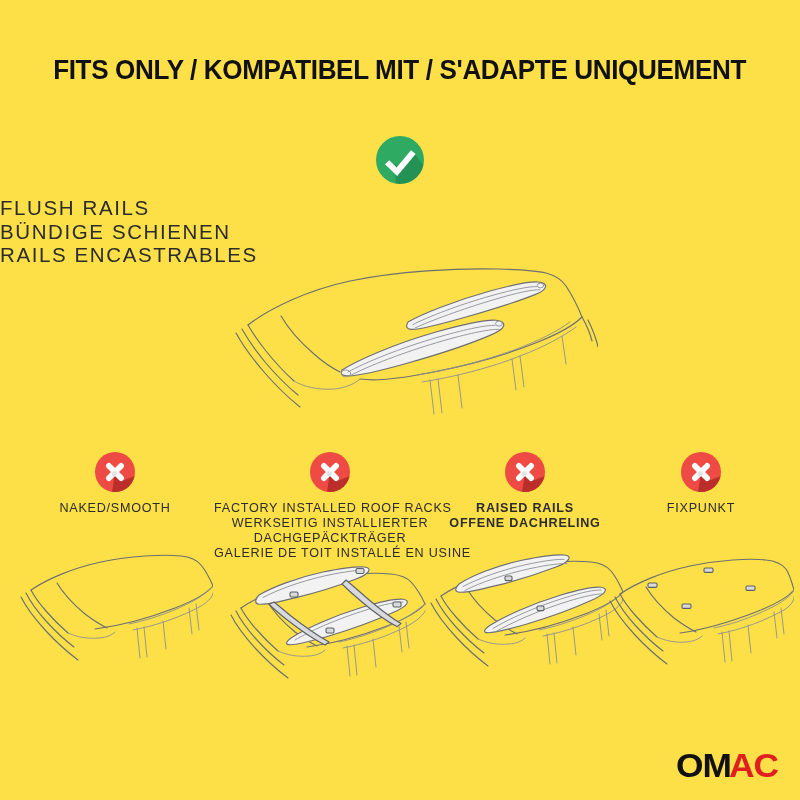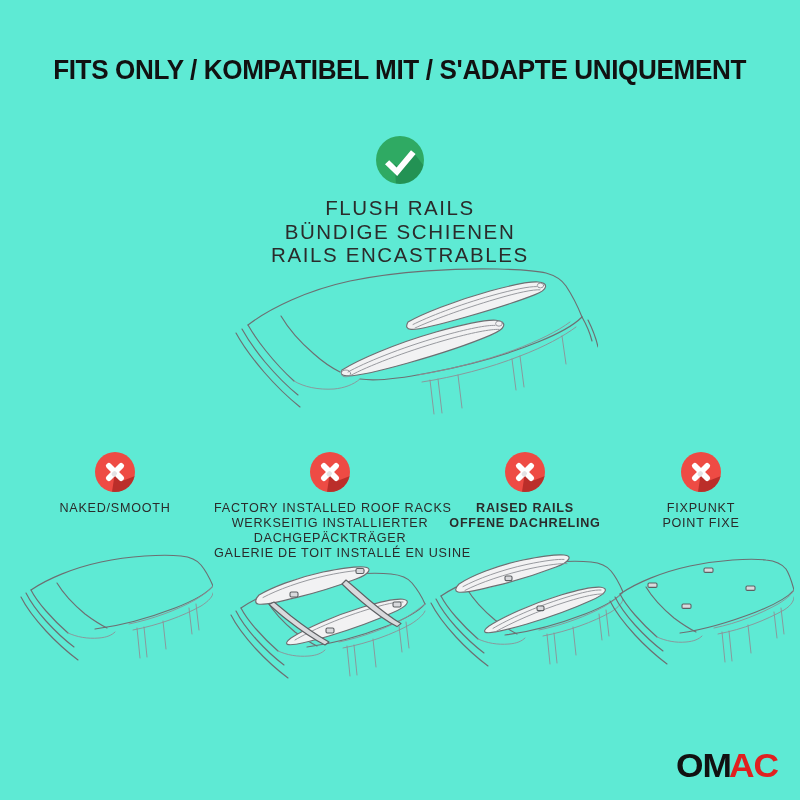--- a/index.html
+++ b/index.html
@@ -13,21 +13,21 @@
     font-family: "Liberation Sans", sans-serif;
     color: #2b2b2b;
     overflow: hidden;
     position: relative;
   }
 
   #page {
     position: absolute;
     left: 0; top: 0;
     width: 800px; height: 800px;
-    background: #5eead4;
+    background: #fde047;
   }
 
   
   .title-bar {
     position: absolute;
     left: 0;
     top: 52px;
     width: 800px;
     text-align: center;
   }
@@ -43,21 +43,21 @@
     white-space: nowrap;
     line-height: 34px;
   }
 
   
   .main-block {
     position: absolute;
     left: 0;
     top: 136px;
     width: 800px;
-    text-align: center;
+    text-align: left;
   }
   .badge {
     width: 48px;
     height: 48px;
     border-radius: 50%;
     margin: 0 auto;
     position: relative;
     overflow: hidden;
   }
   .badge.green { background: #2faa63; }
@@ -385,21 +385,20 @@
         <svg width="40" height="40" viewBox="0 0 40 40">
           <g fill="#ffffff">
             <rect x="17.1" y="8.5" width="5.8" height="23" rx="2.6" transform="rotate(45 20 20)"></rect>
             <rect x="17.1" y="8.5" width="5.8" height="23" rx="2.6" transform="rotate(-45 20 20)"></rect>
           </g>
           <rect x="18.4" y="19.1" width="4.6" height="5.4" rx="2" fill="#e3e3e5" transform="rotate(45 20 20)"></rect>
         </svg>
       </div>
       <div class="col-lines">
         <div>FIXPUNKT</div>
-        <div>POINT FIXE</div>
       </div>
       <div class="col-art">
         <svg width="186" height="122" viewBox="0 0 186 122">
           <path class="art-line" d="M12 46 C28 35 54 24 82 18 C110 12 142 10 158 12 C168 13 174 16 178 21 C182 27 184 35 186 42"></path>
           <path class="art-line" d="M186 42 C180 49 166 57 148 64 C122 74 94 82 72 85"></path>
           <path class="art-line" d="M12 46 C15 52 20 59 27 67 C34 75 42 83 49 89"></path>
           <path class="art-line" d="M7 49 C11 57 18 67 27 77 C37 88 47 97 55 103"></path>
           <path class="art-line" d="M2 53 C7 63 16 75 27 87 C39 100 51 110 59 116"></path>
           <path class="art-line-thin" d="M49 89 C58 93 68 95 78 94 C86 93.4 91 91 94 88"></path>
           <path class="art-line" d="M38 39 C44 49 54 60 66 70 C74 76 82 81 88 84"></path>

